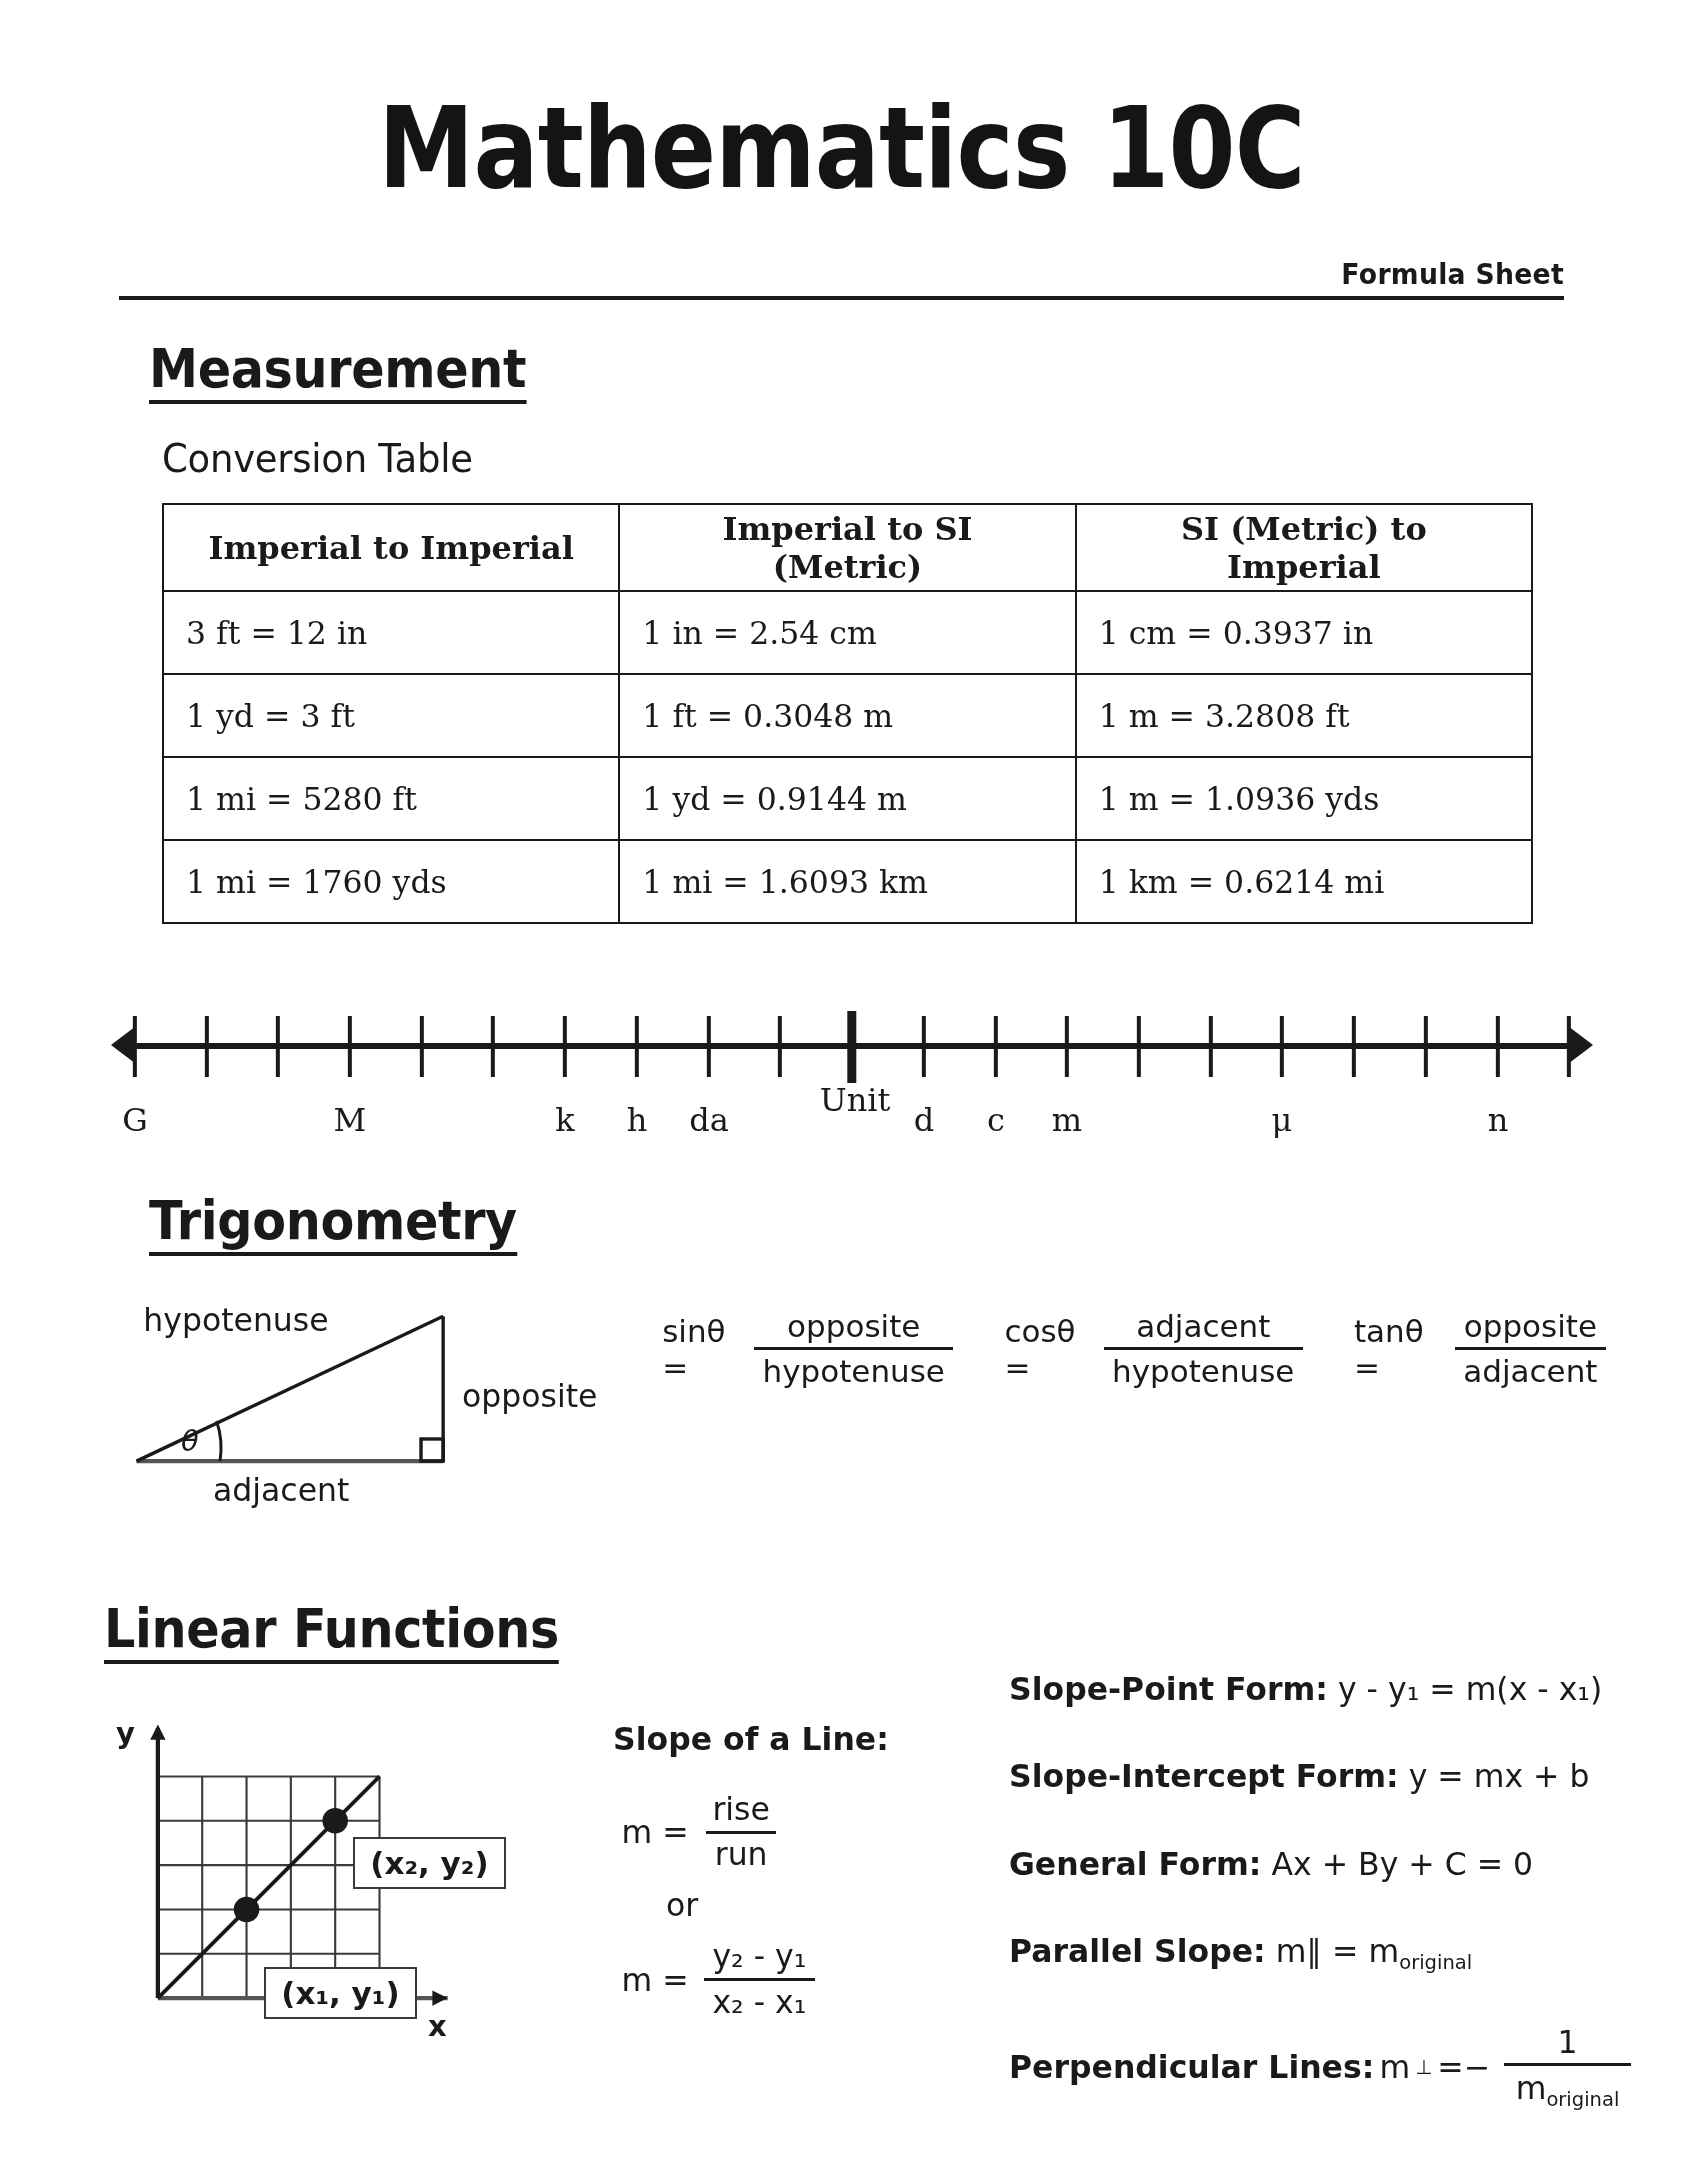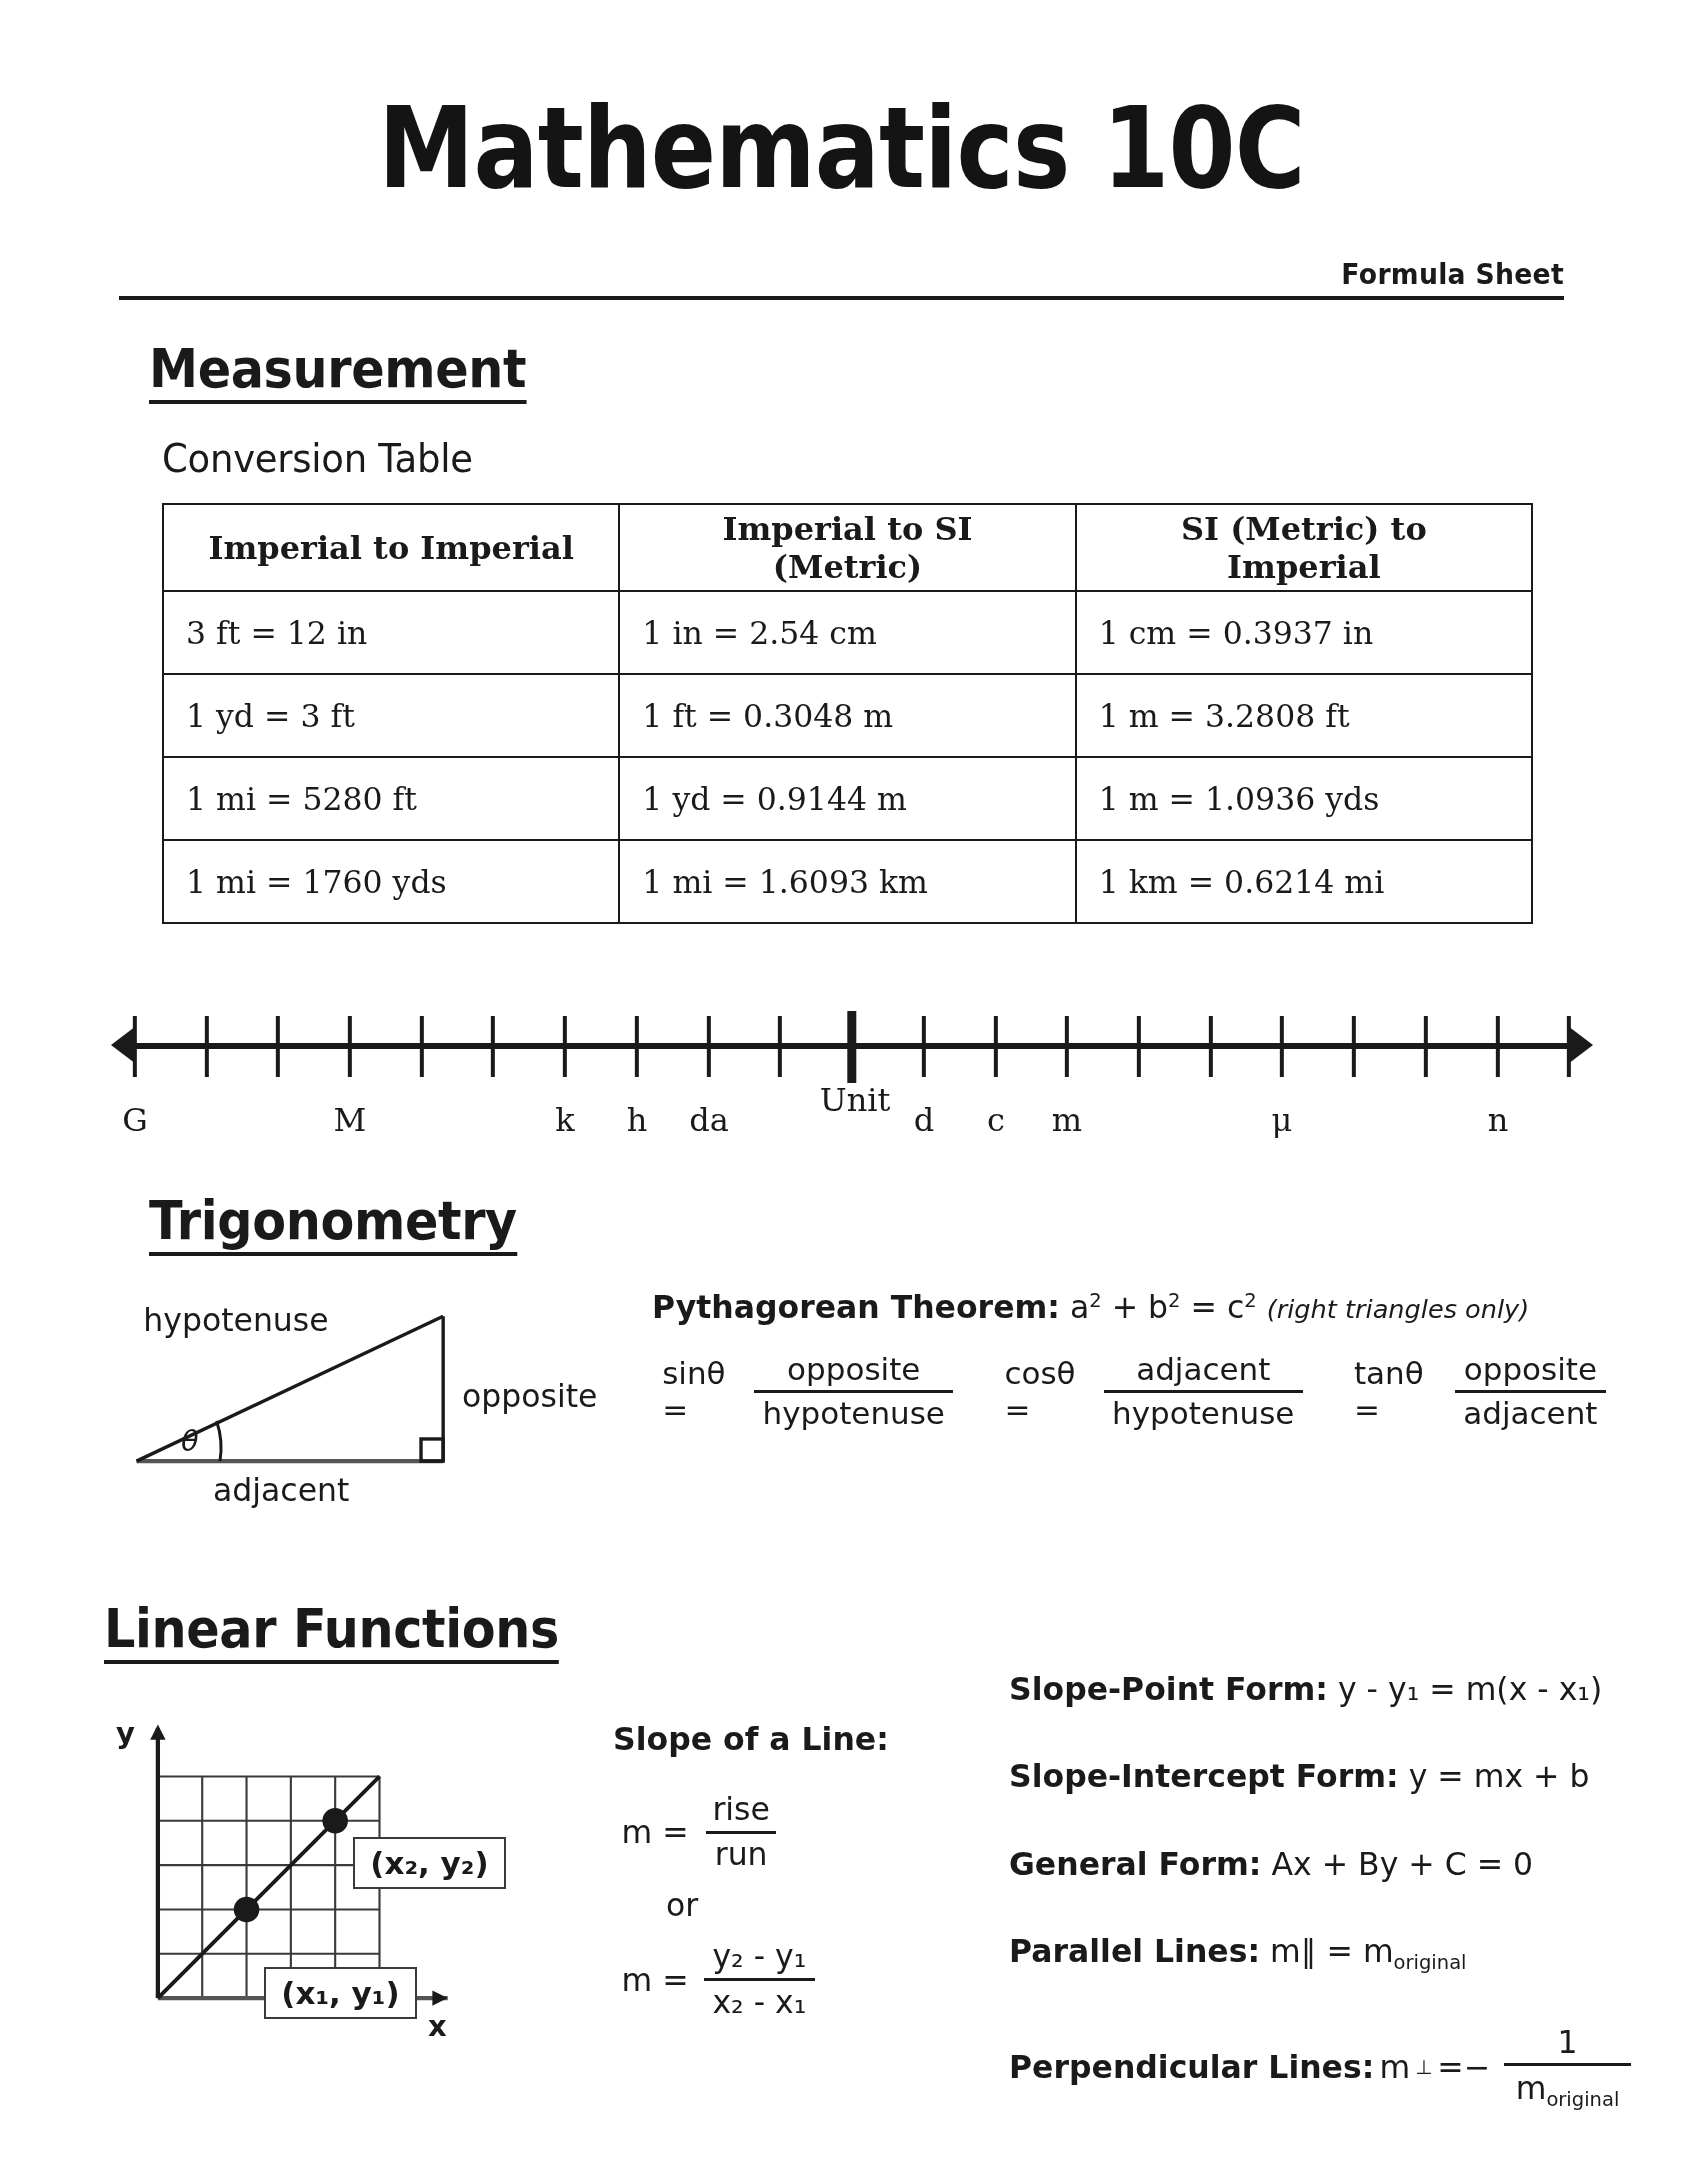--- a/index.html
+++ b/index.html
@@ -385,25 +385,20 @@
 
       <path d="M 108 195 A 98 98 0 0 0 104 148" fill="none" stroke="#1a1a1a" stroke-width="3.5"></path>
     </svg>
     <div class="fig-label" style="left: 15.3px; top: 6.8px;">hypotenuse</div>
     <div class="fig-label" style="left: 334px; top: 83px;">opposite</div>
     <div class="fig-label" style="left: 85px; top: 177px;">adjacent</div>
     <div class="fig-label" style="left: 53px; top: 129px; font-style: italic; font-size: 29px;">θ</div>
   </div>
 
   <div class="trig-right">
-    <div class="formula-line">
-      <b>Pythagorean Theorem:</b>
-      <span>a<sup>2</sup> + b<sup>2</sup> = c<sup>2</sup></span>
-      <span class="italic-note">(right triangles only)</span>
-    </div>
 
 
     <div class="ratios-row">
       <div class="ratio">
         <span>sinθ =</span>
         <span class="frac">
           <span class="num">opposite</span>
           <span class="den">hypotenuse</span>
         </span>
       </div>
@@ -488,21 +483,21 @@
     </div>
     <div class="form-row">
       <b>Slope-Intercept Form:</b>
       <span>y = mx + b</span>
     </div>
     <div class="form-row">
       <b>General Form:</b>
       <span>Ax + By + C = 0</span>
     </div>
     <div class="form-row">
-      <b>Parallel Lines:</b>
+      <b>Parallel Slope:</b>
       <span>m∥ = m</span><sub>original</sub>
     </div>
     <div class="form-row perp-row">
       <b>Perpendicular Lines:</b>
       <span>m</span>
         <sub>⊥</sub>
       <span>=−</span>
       <span class="perp-frac">
         <span class="num">1</span>
         <span class="den"><span>m</span><sub>original</sub></span>

